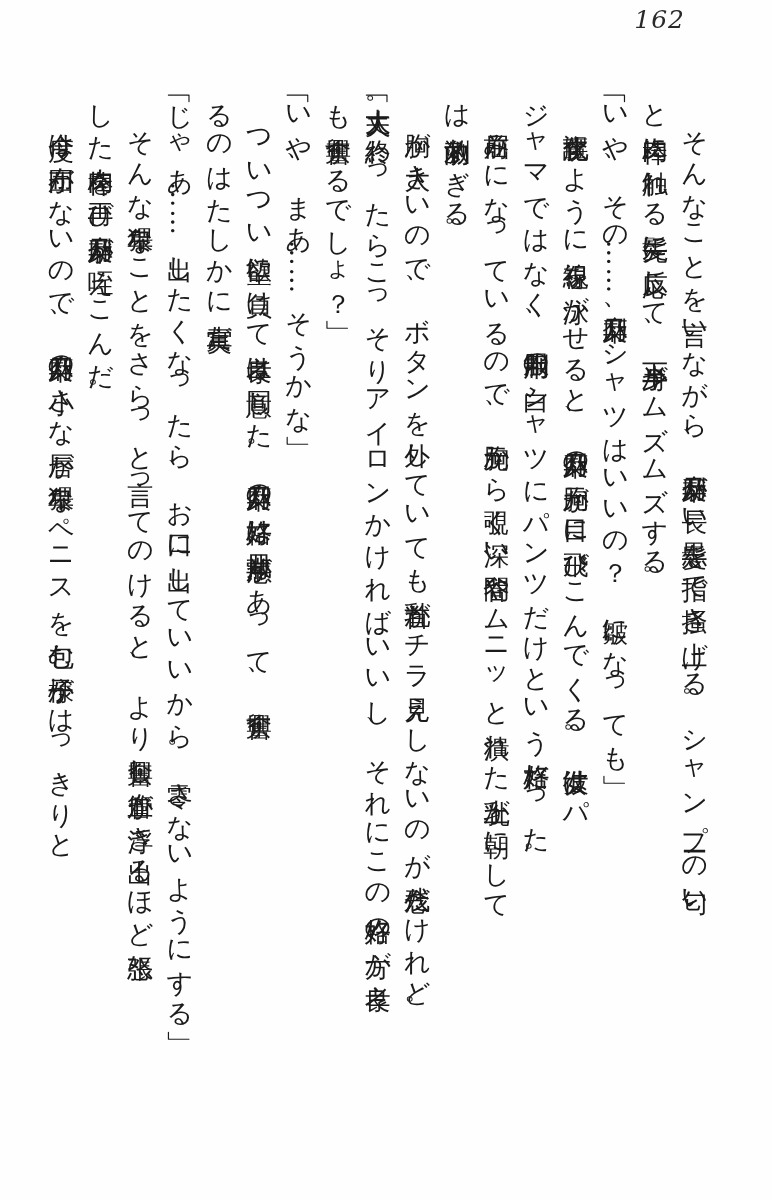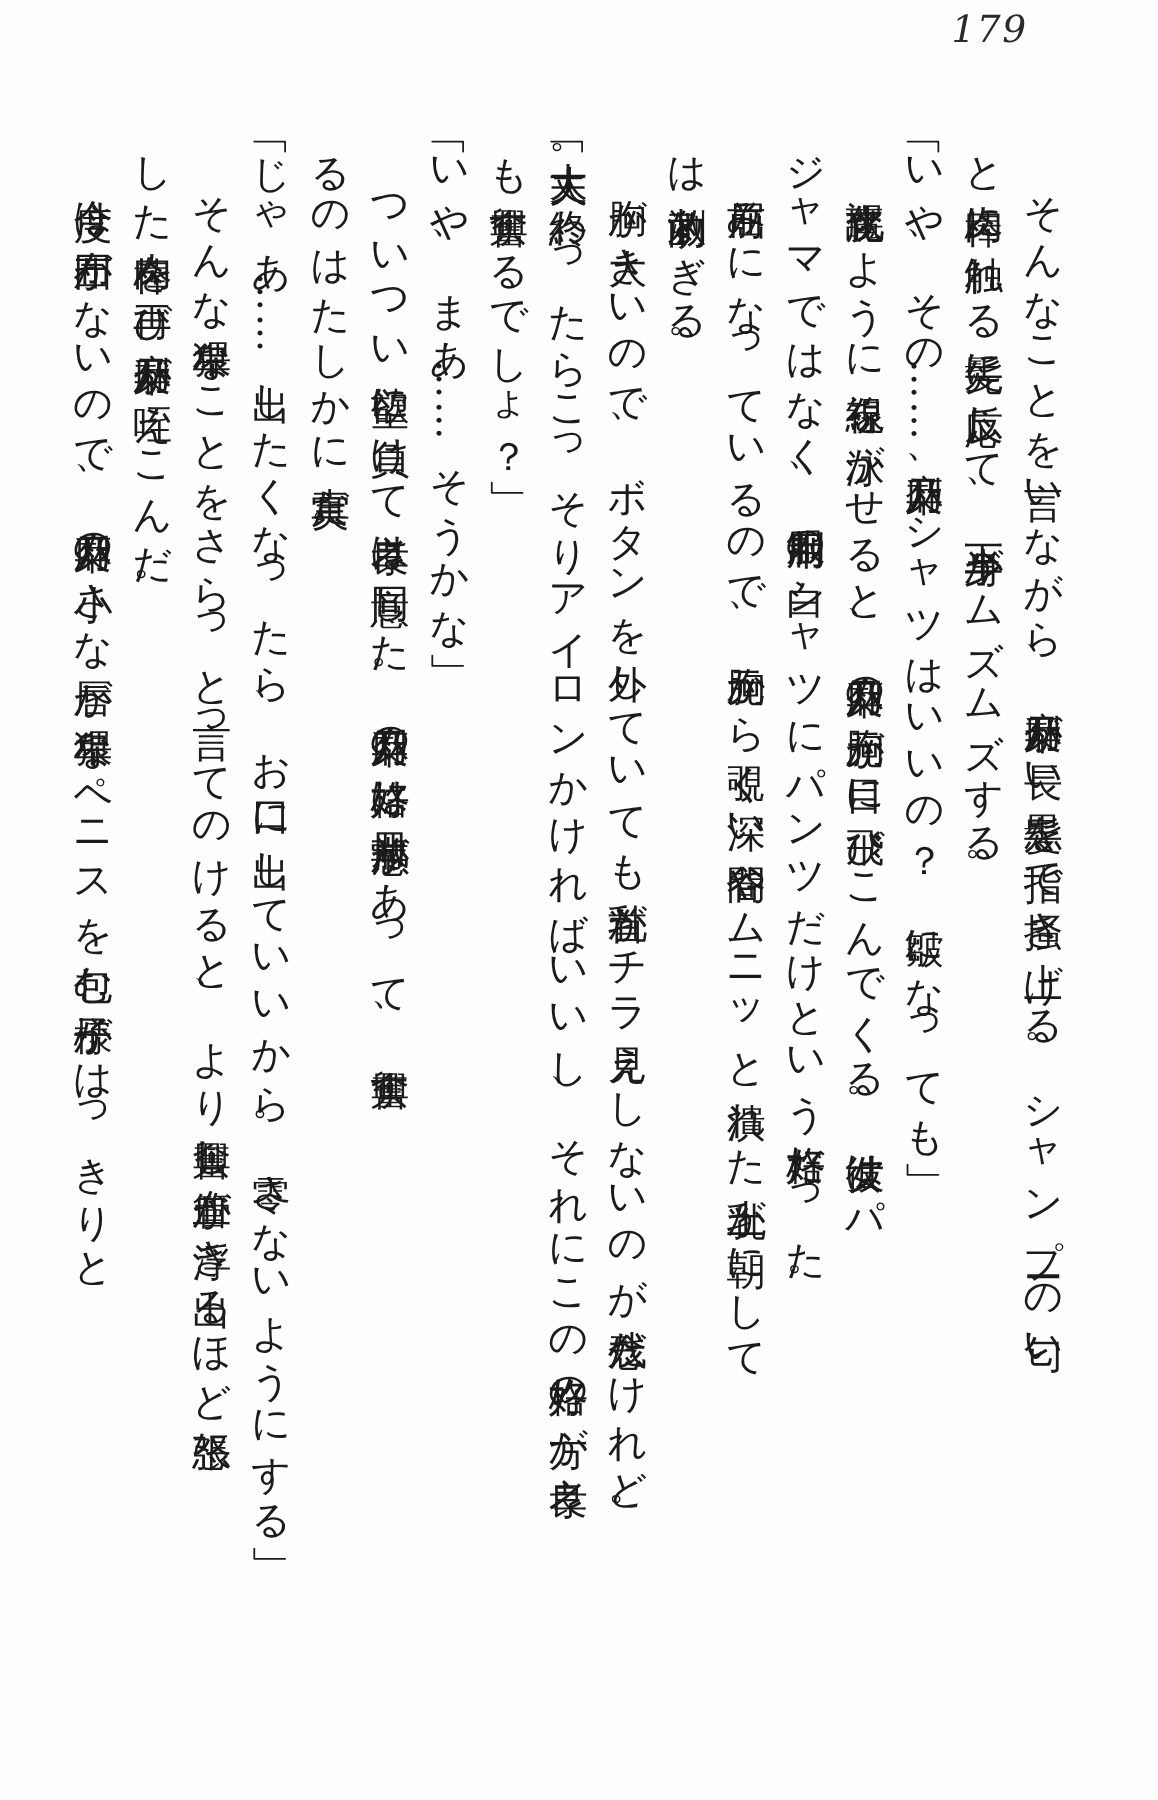--- a/index.html
+++ b/index.html
@@ -50,21 +50,21 @@
     white-space: nowrap;
   }
   .vertical-text-block p.text-line.indent {
     text-indent: 27px;
   }
 </style>
 </head>
 <body>
 
 <div class="book-page">
-  <div class="page-number">179</div>
+  <div class="page-number">162</div>
   <div class="vertical-text-block">
       <p class="text-line indent">そんなことを言いながら、麻梨乃が長い黒髪を指で掻き上げる。シャンプーの匂い</p>
       <p class="text-line">と肉棒に触れる髪先に反応して、下半身がムズムズする。</p>
       <p class="text-line">「いや、その……麻梨乃、シャツはいいの？　皺になっても」</p>
       <p class="text-line indent">誤魔化すように視線を泳がせると、麻梨乃の胸元が目に飛びこんでくる。彼女はパ</p>
       <p class="text-line">ジャマではなく、制服用の白シャツにパンツだけという格好だった。</p>
       <p class="text-line indent">前屈みになっているので、胸元から覗く深い谷間やムニッと潰れた上乳が朝にして</p>
       <p class="text-line">は刺激的すぎる。</p>
       <p class="text-line indent">胸が大きいので、ボタンを外していても乳首がチラ見えしないのが残念だけれど。</p>
       <p class="text-line">「大丈夫。終わったらこっそりアイロンかければいいし、それにこの格好の方が良孝</p>

